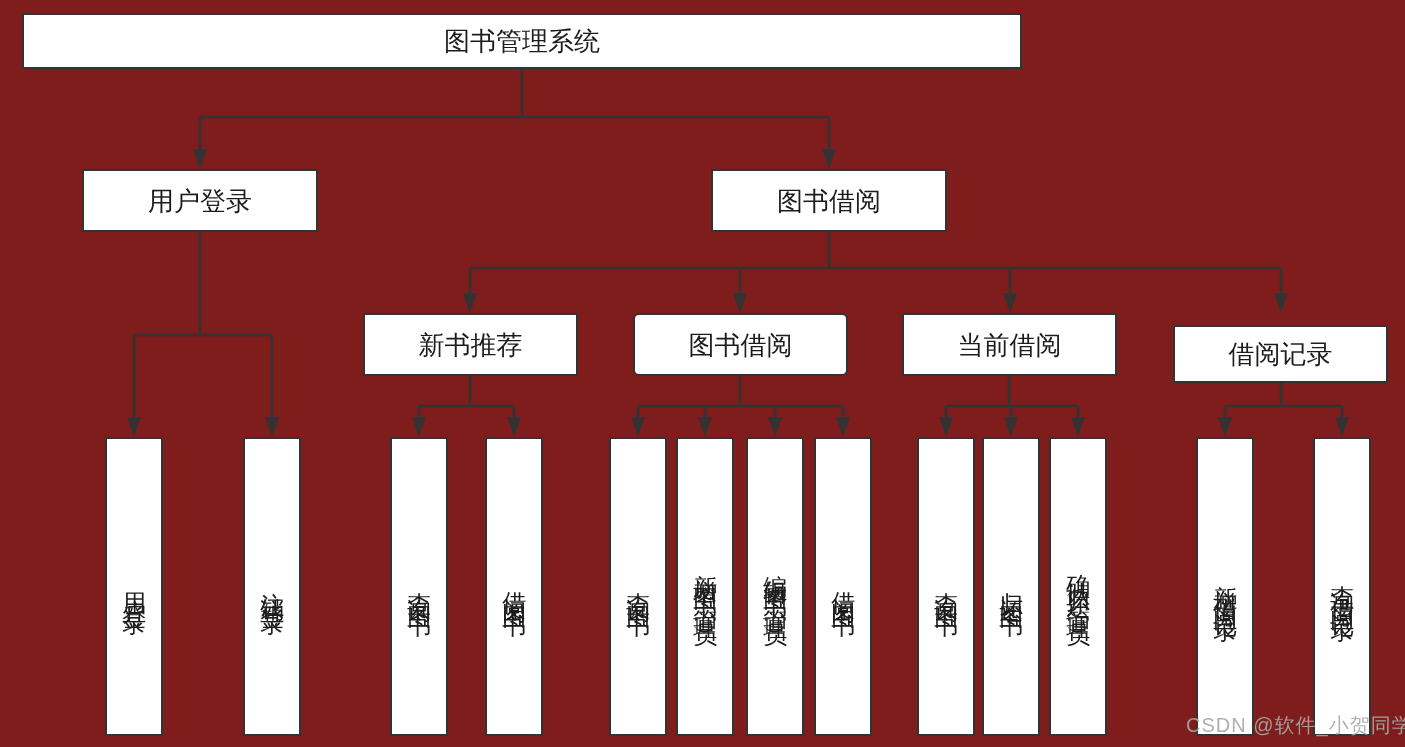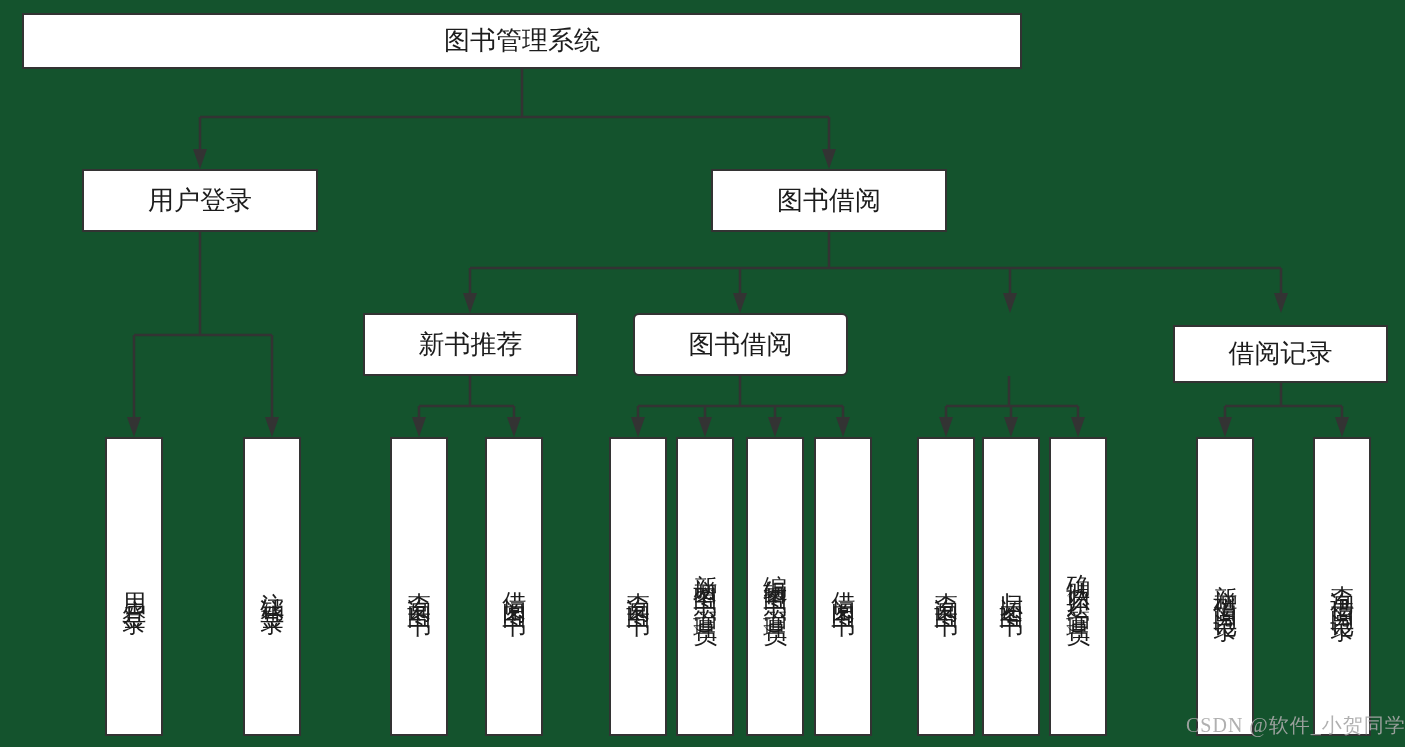--- a/index.html
+++ b/index.html
@@ -1,21 +1,21 @@
 <!DOCTYPE html>
 <html><head>
 <meta charset="utf-8">
 <style>
   html, body { margin: 0; padding: 0; background: #ffffff; }
   .canvas {
     position: relative;
     width: 1405px;
     height: 747px;
-    background: #14532d;
-    font-family: Liberation Serif, serif;
+    background: #7f1d1d;
+    font-family: Liberation Sans, sans-serif;
     overflow: hidden;
   }
   .connectors {
     position: absolute;
     left: 0; top: 0;
     width: 1405px; height: 747px;
     z-index: 1;
   }
   .node {
     position: absolute;
@@ -106,20 +106,23 @@
   <div class="node" style="left:711px; top:169px; width:236px; height:63px;">
     <span>图书借阅</span>
   </div>
 
   <div class="node" style="left:363px; top:313px; width:215px; height:63px;">
     <span>新书推荐</span>
   </div>
   <div class="node" style="left:633px; top:313px; width:215px; height:63px;border-radius:6px;">
     <span>图书借阅</span>
   </div>
+  <div class="node" style="left:902px; top:313px; width:215px; height:63px;">
+    <span>当前借阅</span>
+  </div>
   <div class="node" style="left:1173px; top:313px; width:215px; height:58px;margin-top:12px;">
     <span>借阅记录</span>
   </div>
 
   <div class="node leaf" style="left:105px; top:437px; width:58px; height:299px;">
     <span class="vtext">用户登录</span>
   </div>
   <div class="node leaf" style="left:243px; top:437px; width:58px; height:299px;">
     <span class="vtext">注销登录</span>
   </div>

